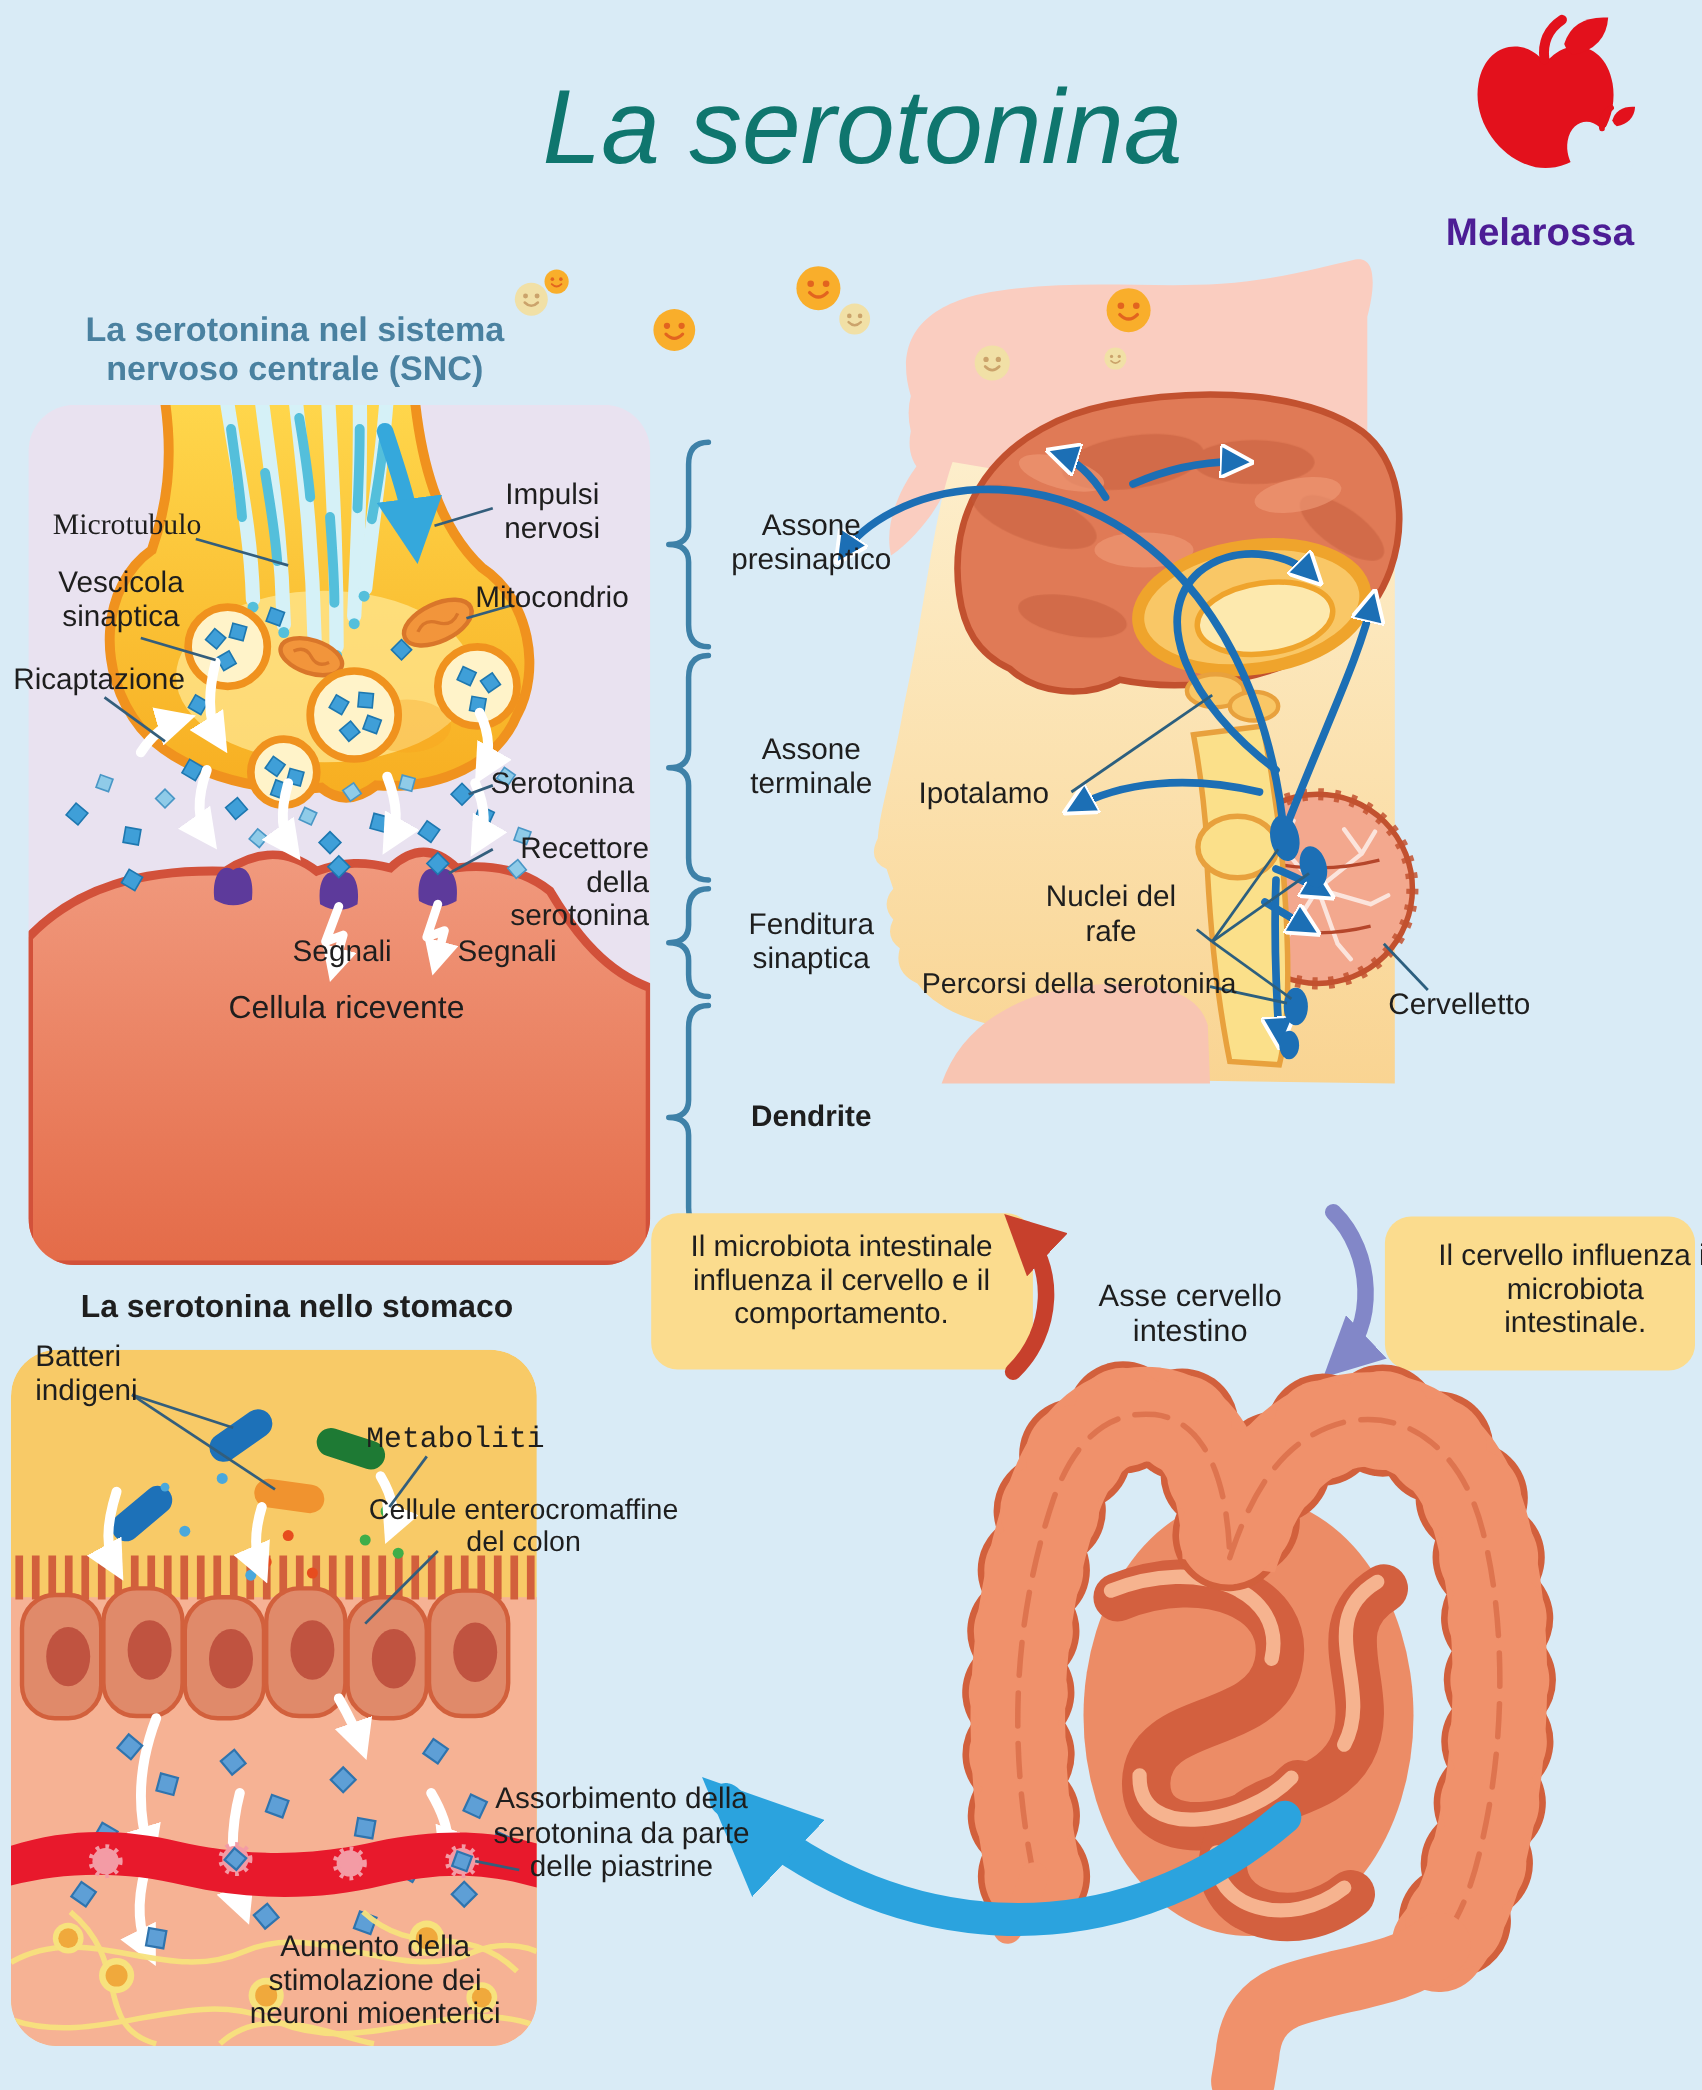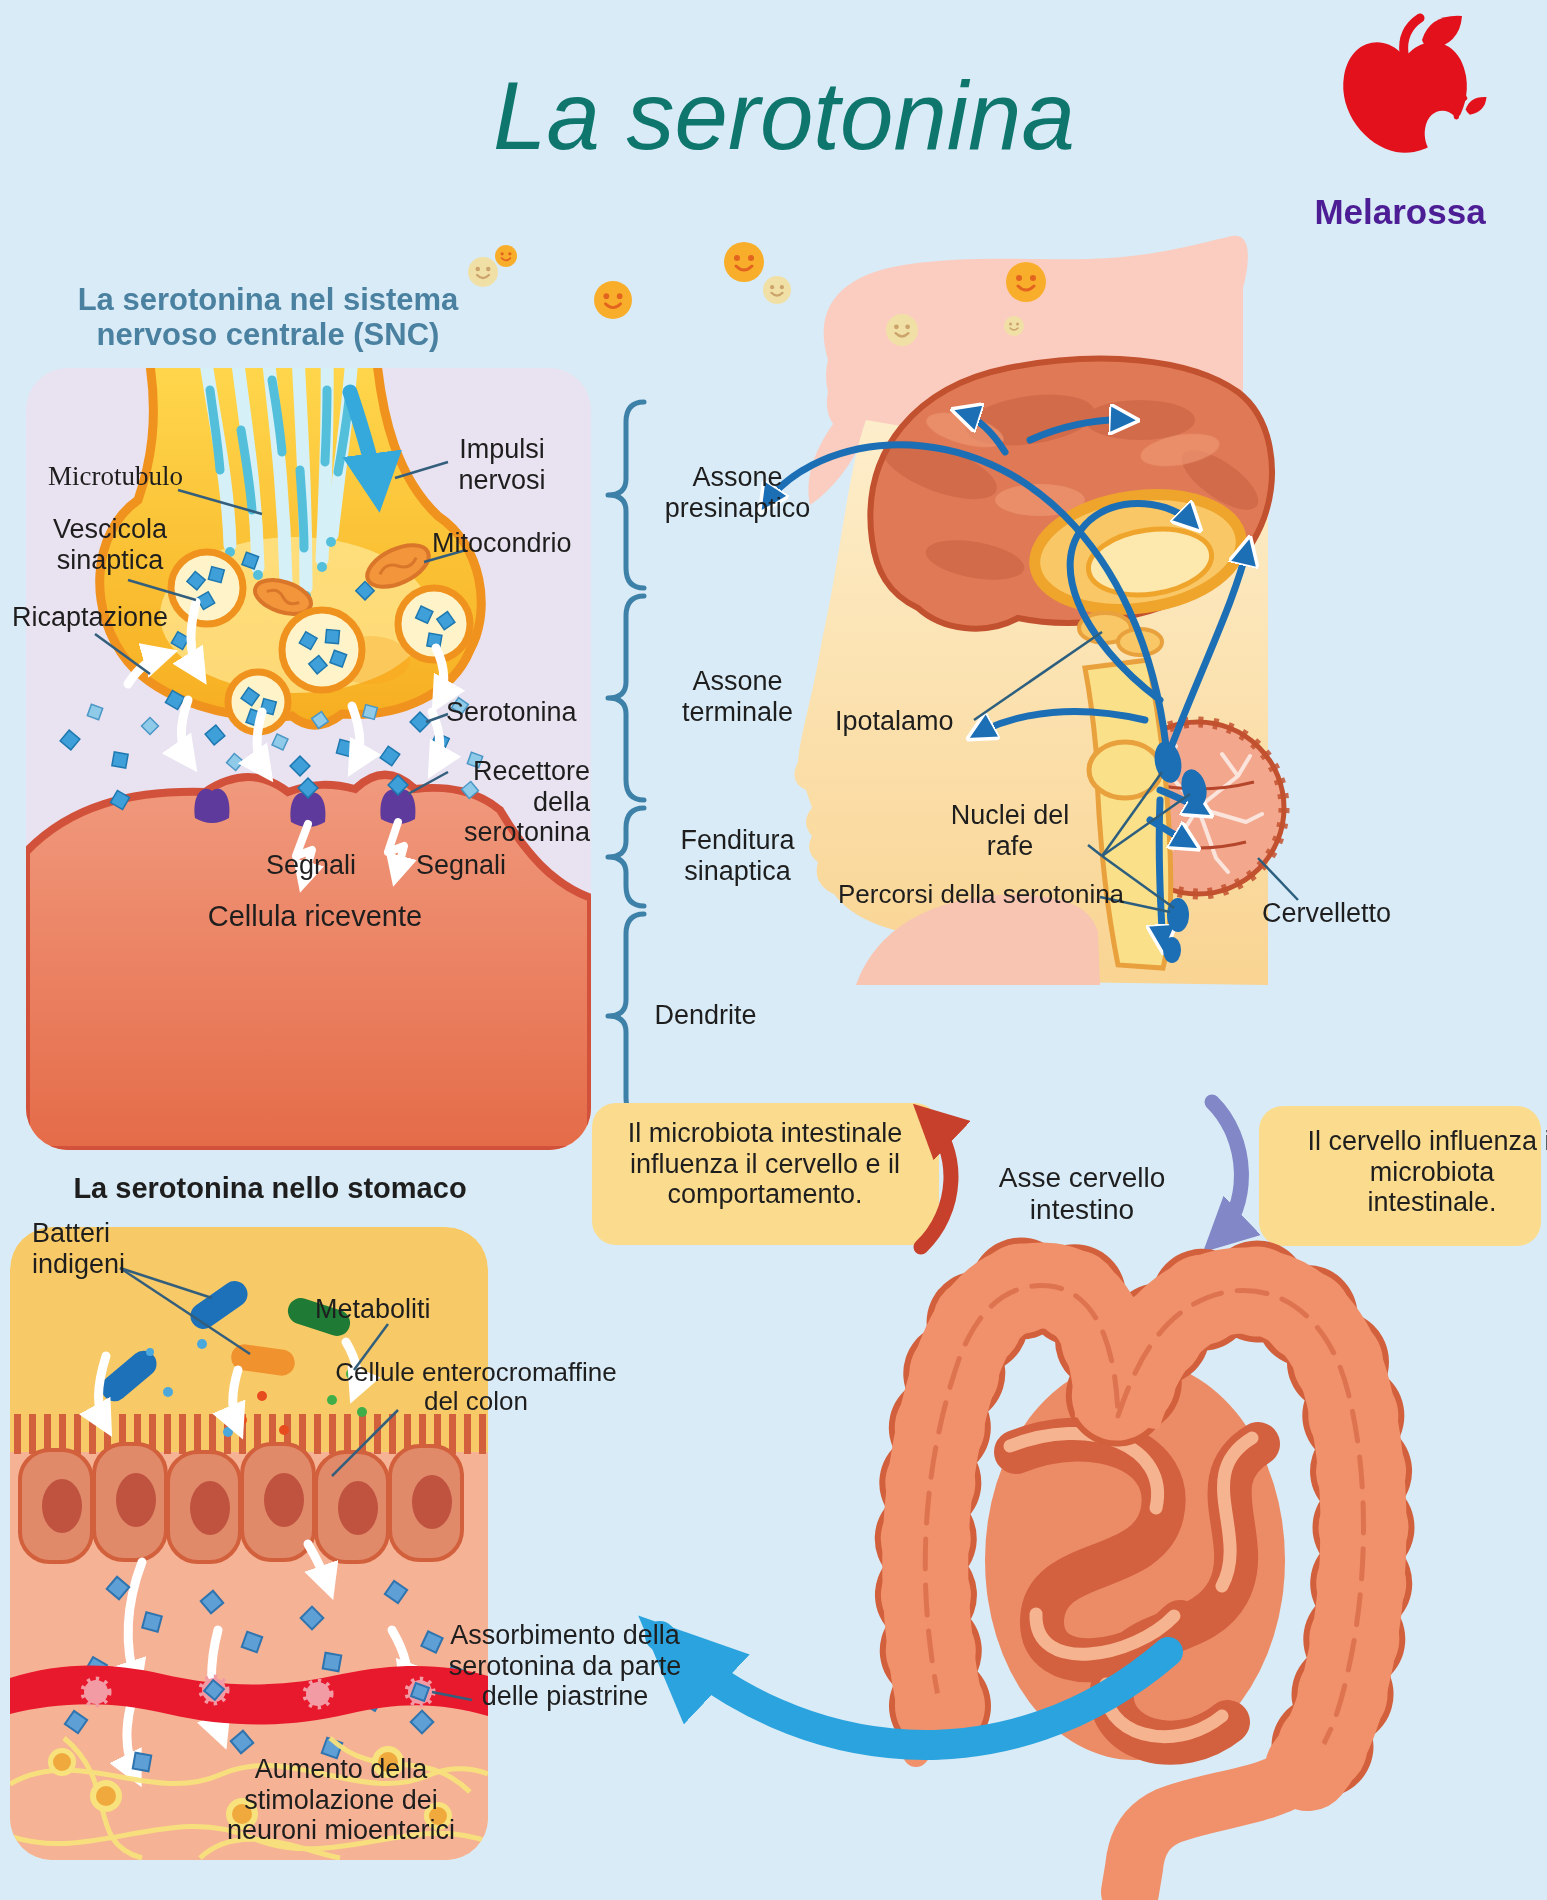--- a/index.html
+++ b/index.html
@@ -495,30 +495,30 @@
 <div class="lbl" style="left:432px;top:528px;width:160px;">Mitocondrio</div>
 <div class="lbl" style="left:446px;top:697px;width:145px;">Serotonina</div>
 <div class="lbl r" style="left:440px;top:756px;width:150px;">Recettore della serotonina</div>
 <div class="lbl c" style="left:256px;top:850px;width:110px;">Segnali</div>
 <div class="lbl c" style="left:406px;top:850px;width:110px;">Segnali</div>
 <div class="lbl c" style="left:190px;top:900px;width:250px;font-size:29px;">Cellula ricevente</div>
 
 <div class="lbl c" style="left:650px;top:462px;width:175px;">Assone presinaptico</div>
 <div class="lbl c" style="left:650px;top:666px;width:175px;">Assone terminale</div>
 <div class="lbl c" style="left:650px;top:825px;width:175px;">Fenditura sinaptica</div>
-<div class="lbl c" style="left:618px;top:1000px;width:175px;">Dendrite</div>
+<div class="lbl c" style="left:650px;top:1000px;width:175px;font-weight:bold;">Dendrite</div>
 
 <div class="lbl" style="left:835px;top:706px;width:145px;">Ipotalamo</div>
 <div class="lbl c" style="left:935px;top:800px;width:150px;">Nuclei del rafe</div>
 <div class="lbl c small26" style="left:825px;top:880px;width:312px;white-space:nowrap;">Percorsi della serotonina</div>
 <div class="lbl" style="left:1262px;top:898px;width:160px;">Cervelletto</div>
 
 <div class="lbl c" style="left:604px;top:1118px;width:322px;">Il microbiota intestinale influenza il cervello e il comportamento.</div>
 <div class="lbl c" style="left:962px;top:1162px;width:240px;font-size:28px;">Asse cervello intestino</div>
 <div class="lbl c" style="left:1272px;top:1126px;width:256px;margin-left:32px;">Il cervello influenza il microbiota intestinale.</div>
 
 <div class="lbl blackhead c" style="left:70px;top:1172px;width:400px;">La serotonina nello stomaco</div>
 <div class="lbl" style="left:32px;top:1218px;width:130px;">Batteri indigeni</div>
-<div class="lbl" style="left:315px;top:1294px;width:140px;">Metaboliti</div>
+<div class="lbl" style="left:333px;top:1294px;width:140px;font-family:Liberation Mono, monospace;">Metaboliti</div>
 <div class="lbl c small26" style="left:330px;top:1358px;width:292px;">Cellule enterocromaffine del colon</div>
 <div class="lbl c" style="left:430px;top:1620px;width:270px;">Assorbimento della serotonina da parte delle piastrine</div>
 <div class="lbl c" style="left:196px;top:1754px;width:290px;">Aumento della stimolazione dei neuroni mioenterici</div>
 </div>
 
 </body></html>

